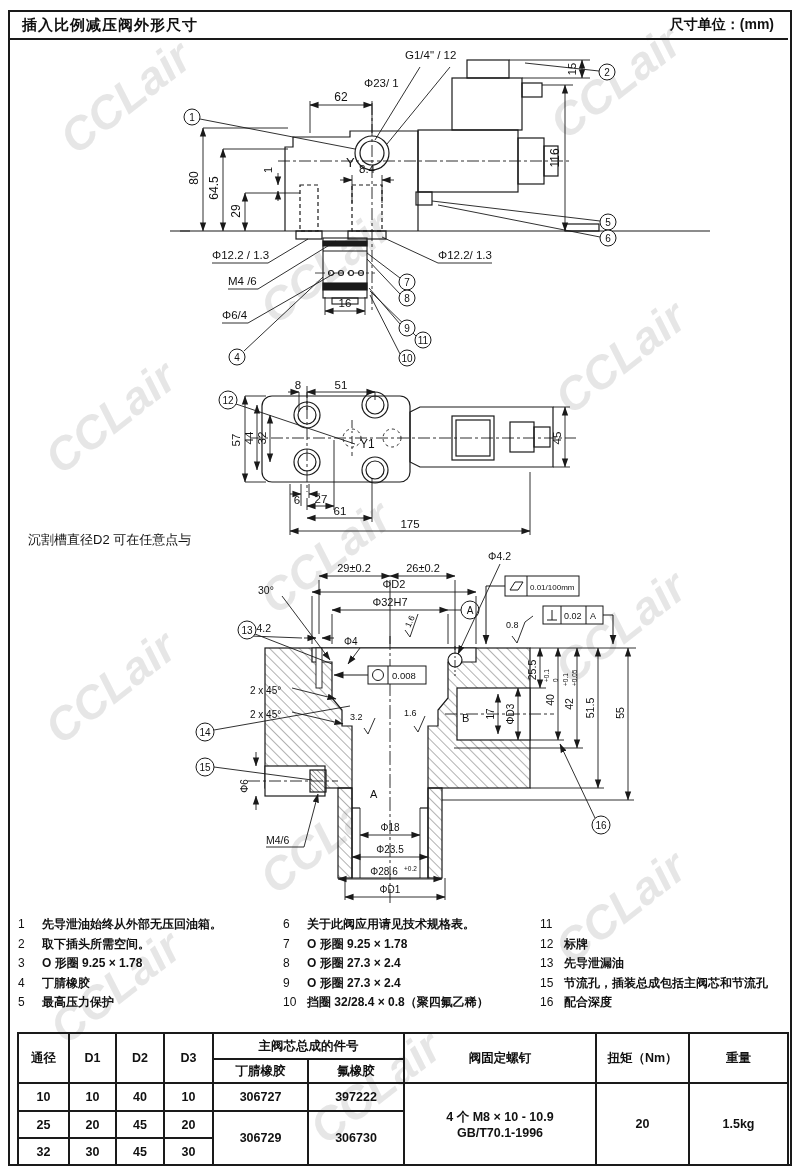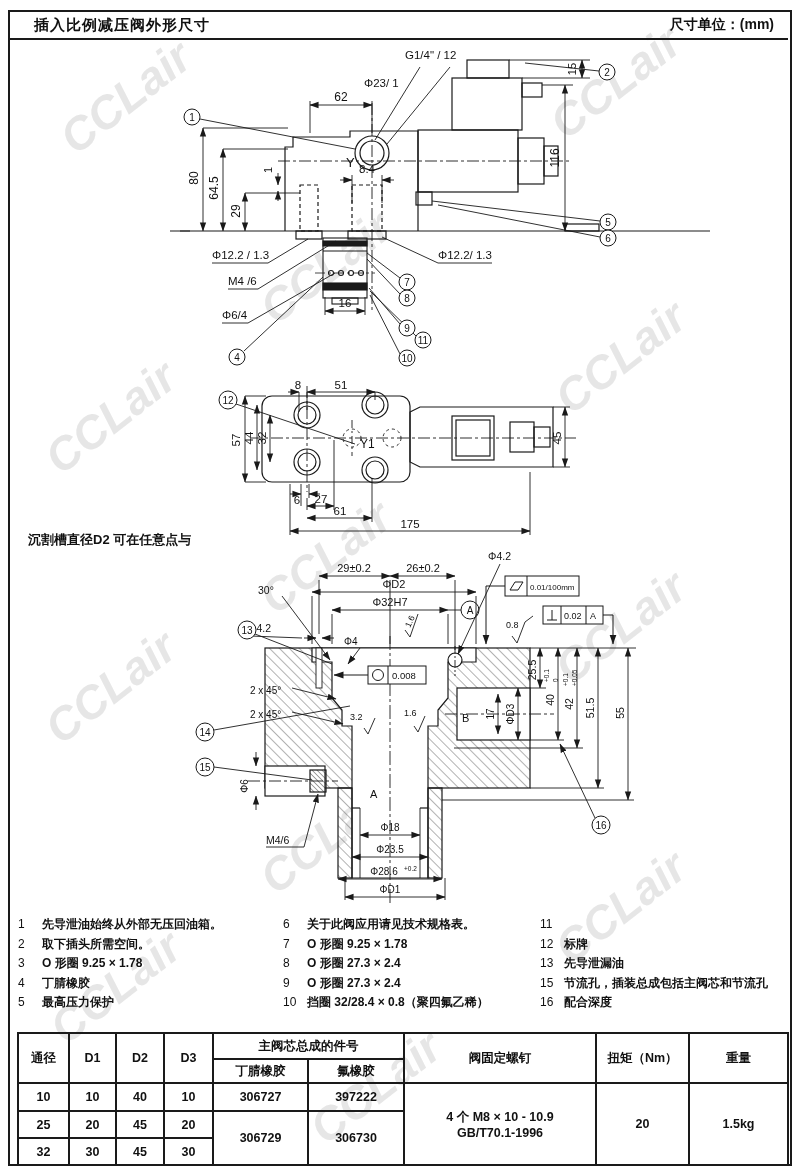--- a/index.html
+++ b/index.html
@@ -3,29 +3,29 @@
 <meta charset="utf-8">
 <style>
   html,body{margin:0;padding:0;background:#9a9a9a;}
   #page{position:relative;width:800px;height:1173px;background:#ffffff;overflow:hidden;
         font-family:"Liberation Sans","DejaVu Sans",sans-serif;color:#111;}
   .abs{position:absolute;}
   
   #frame{left:8px;top:10px;width:780px;height:1152px;border:2px solid #1a1a1a;}
   #titlebar{left:10px;top:12px;width:778px;height:26px;border-bottom:2px solid #1a1a1a;
             display:flex;align-items:center;justify-content:space-between;z-index:3;}
-  #doc-title{font-size:15px;font-weight:bold;padding-left:12px;letter-spacing:1px;margin-left:12px;}
+  #doc-title{font-size:15px;font-weight:bold;padding-left:12px;letter-spacing:1px;}
   #unit-label{font-size:14px;font-weight:bold;padding-right:14px;}
   
   .wm{position:absolute;font-size:46px;font-weight:bold;font-style:italic;color:#c9c9c9;
       opacity:.45;transform:rotate(-38deg);z-index:0;white-space:nowrap;pointer-events:none;}
   svg{position:absolute;z-index:1;overflow:visible;}
   svg text{font-family:"Liberation Sans","DejaVu Sans",sans-serif;fill:#111;}
   
-  #side-note{left:28px;top:528px;width:185px;font-size:13px;font-weight:bold;line-height:23px;z-index:2;}
+  #side-note{left:28px;top:528px;width:185px;font-size:13px;font-weight:normal;line-height:23px;z-index:2;}
   
   .note-col{z-index:2;font-size:12px;line-height:19.5px;}
   .note-row{display:flex;}
   .note-num{width:24px;flex:0 0 24px;}
   .note-text{white-space:nowrap;font-weight:bold;}
   
   #spec-table{left:17px;top:1032px;z-index:2;border-collapse:collapse;table-layout:fixed;}
   #spec-table td,#spec-table th{border:2px solid #1a1a1a;text-align:center;vertical-align:middle;
       font-size:12.5px;font-weight:bold;padding:2px 1px;}
 </style>

